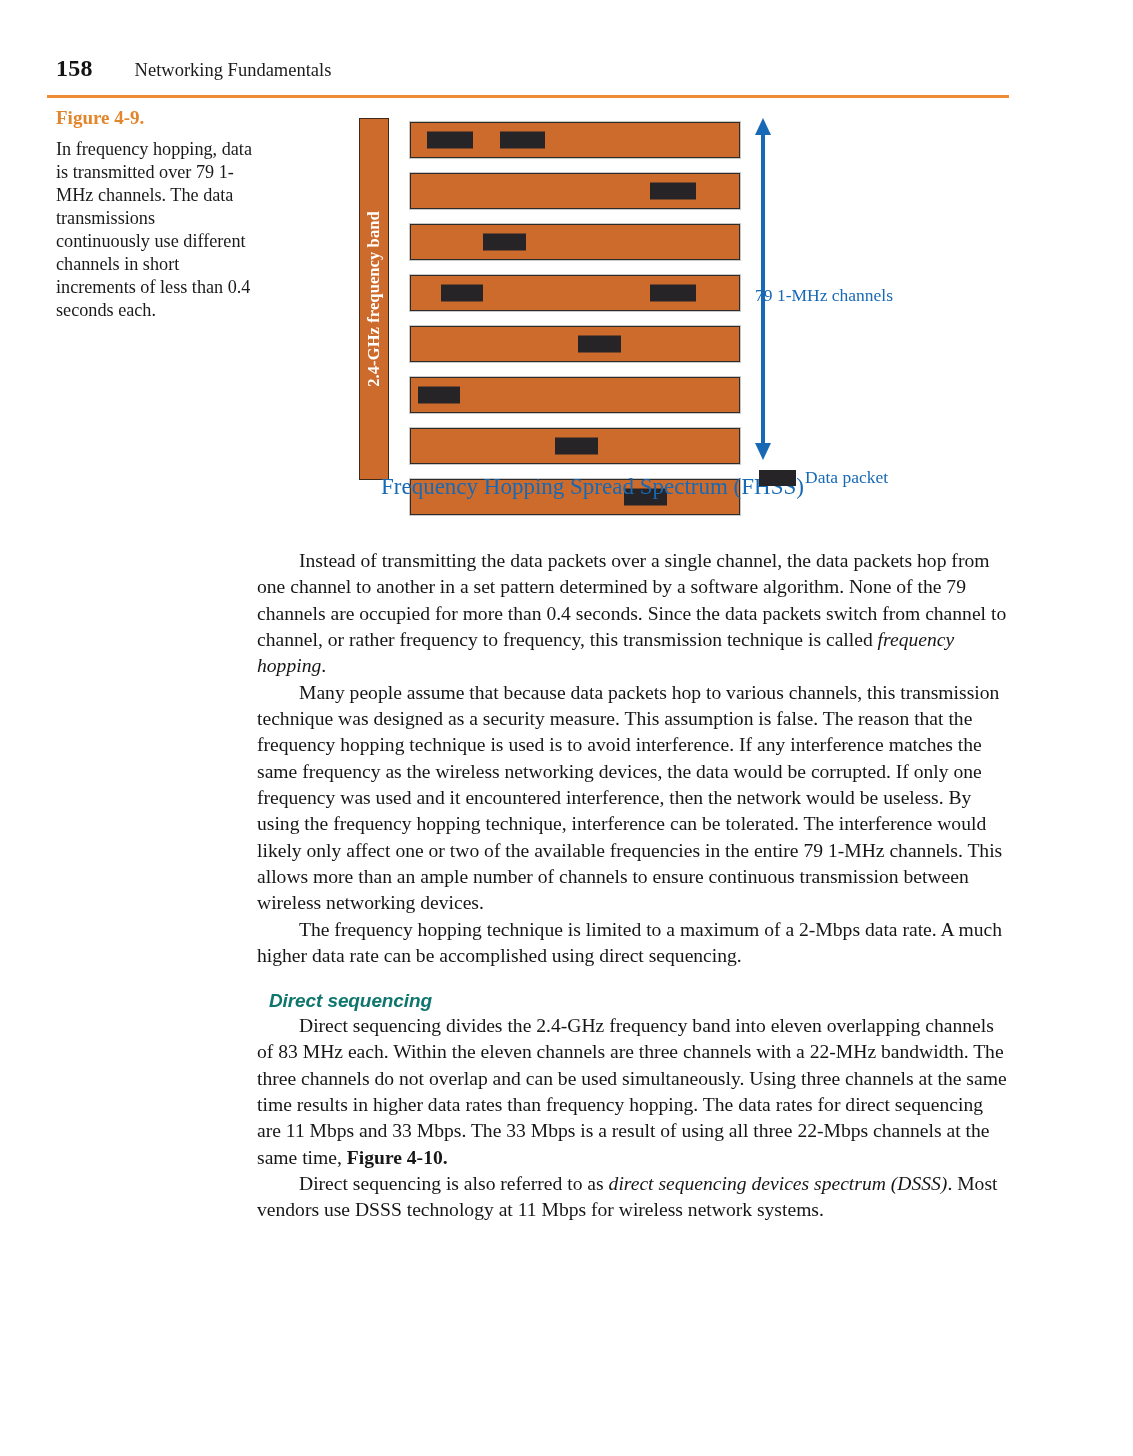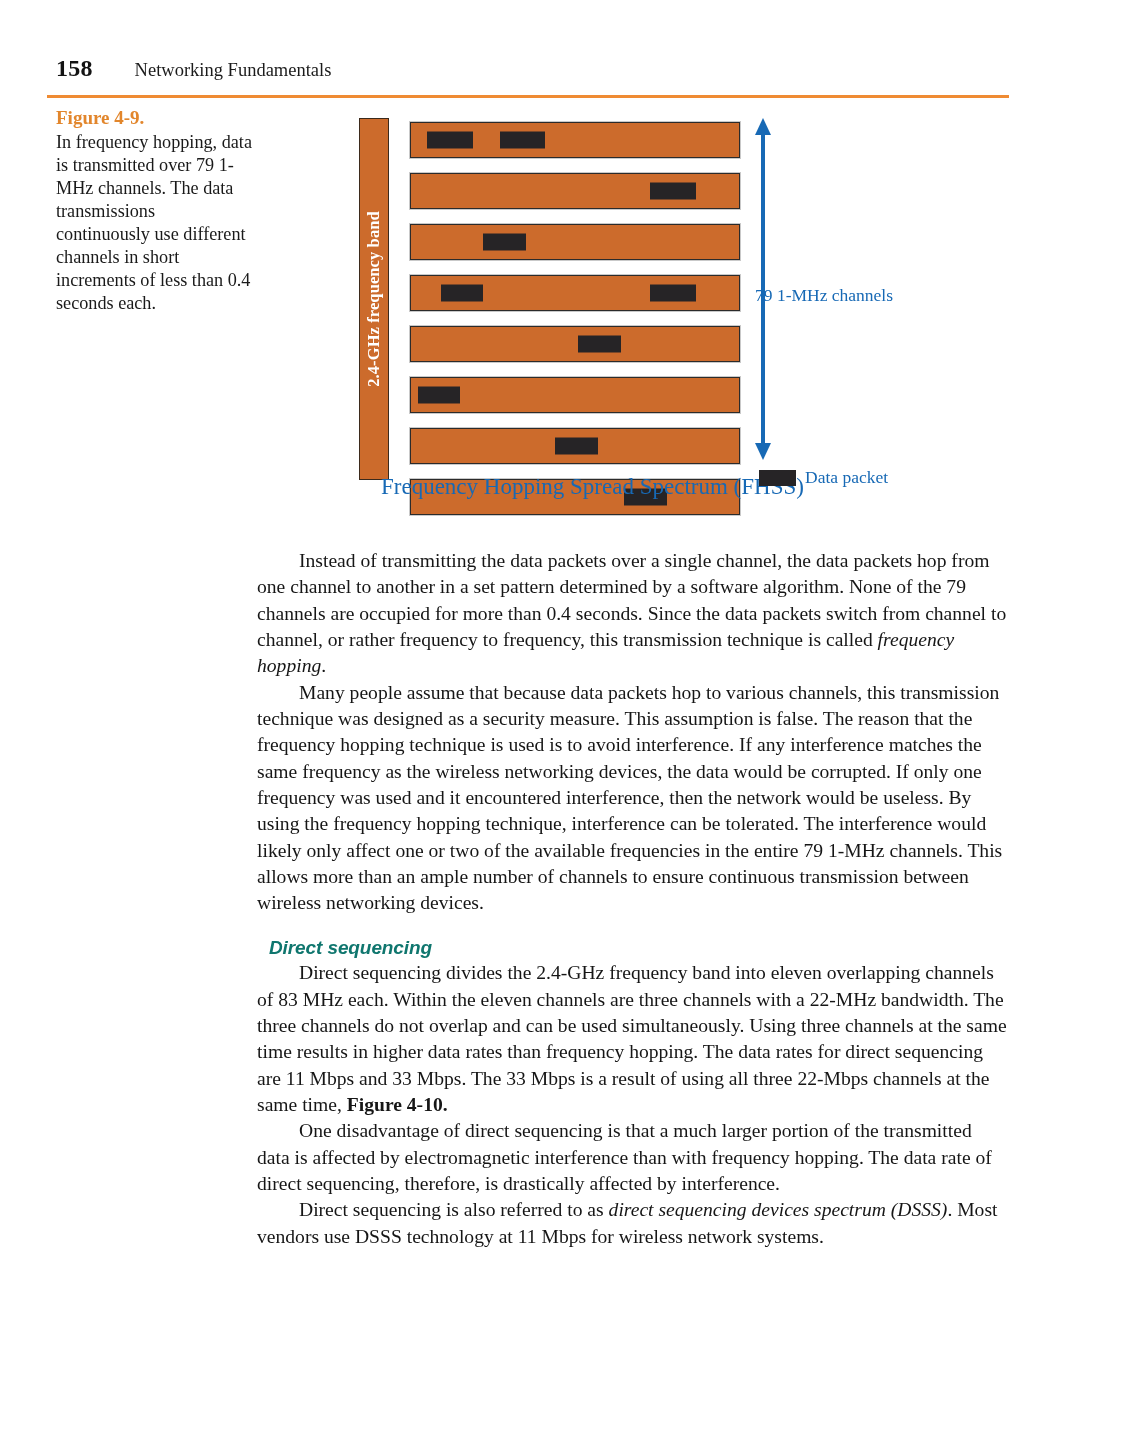--- a/index.html
+++ b/index.html
@@ -63,21 +63,21 @@
     color: #e2862c;
     display: block;
     line-height: 1.28;
   }
   .figure-caption .fig-text {
     font-family: "Liberation Serif", serif;
     font-size: 18.2px;
     line-height: 1.265;
     color: #1a1a1a;
     display: block;
-    margin-top: 1px;
+    margin-top: 8px;
   }
 
   
   .figure-art {
     position: absolute;
     left: 355px;
     top: 112px;
     width: 600px;
     height: 400px;
   }
@@ -275,22 +275,22 @@
     <span class="legend-label">Data packet</span>
   </div>
 </div>
 
 <div class="body-text">
 
   <p><span>Instead of transmitting the data packets over a single channel, the data packets hop from one channel to another in a set pattern determined by a software algorithm. None of the 79 channels are occupied for more than 0.4 seconds. Since the data packets switch from channel to channel, or rather frequency to frequency, this transmission technique is called </span><em>frequency hopping</em><span>.</span></p>
 
   <p>Many people assume that because data packets hop to various channels, this transmission technique was designed as a security measure. This assumption is false. The reason that the frequency hopping technique is used is to avoid interference. If any interference matches the same frequency as the wireless networking devices, the data would be corrupted. If only one frequency was used and it encountered interference, then the network would be useless. By using the frequency hopping technique, interference can be tolerated. The interference would likely only affect one or two of the available frequencies in the entire 79 1-MHz channels. This allows more than an ample number of channels to ensure continuous transmission between wireless networking devices.</p>
 
+  <p>The frequency hopping technique is limited to a maximum of a 2-Mbps data rate. A much higher data rate can be accomplished using direct sequencing.</p>
 
   <p class="sub-head">Direct sequencing</p>
 
   <p><span>Direct sequencing divides the 2.4-GHz frequency band into eleven overlapping channels of 83 MHz each. Within the eleven channels are three channels with a 22-MHz bandwidth. The three channels do not overlap and can be used simultaneously. Using three channels at the same time results in higher data rates than frequency hopping. The data rates for direct sequencing are 11 Mbps and 33 Mbps. The 33 Mbps is a result of using all three 22-Mbps channels at the same time, </span><strong>Figure 4-10.</strong></p>
 
-  <p>One disadvantage of direct sequencing is that a much larger portion of the transmitted data is affected by electromagnetic interference than with frequency hopping. The data rate of direct sequencing, therefore, is drastically affected by interference.</p>
 
   <p><span>Direct sequencing is also referred to as </span><em>direct sequencing devices spectrum (DSSS)</em><span>. Most vendors use DSSS technology at 11 Mbps for wireless network systems.</span></p>
 
 </div>
 
 </body></html>

